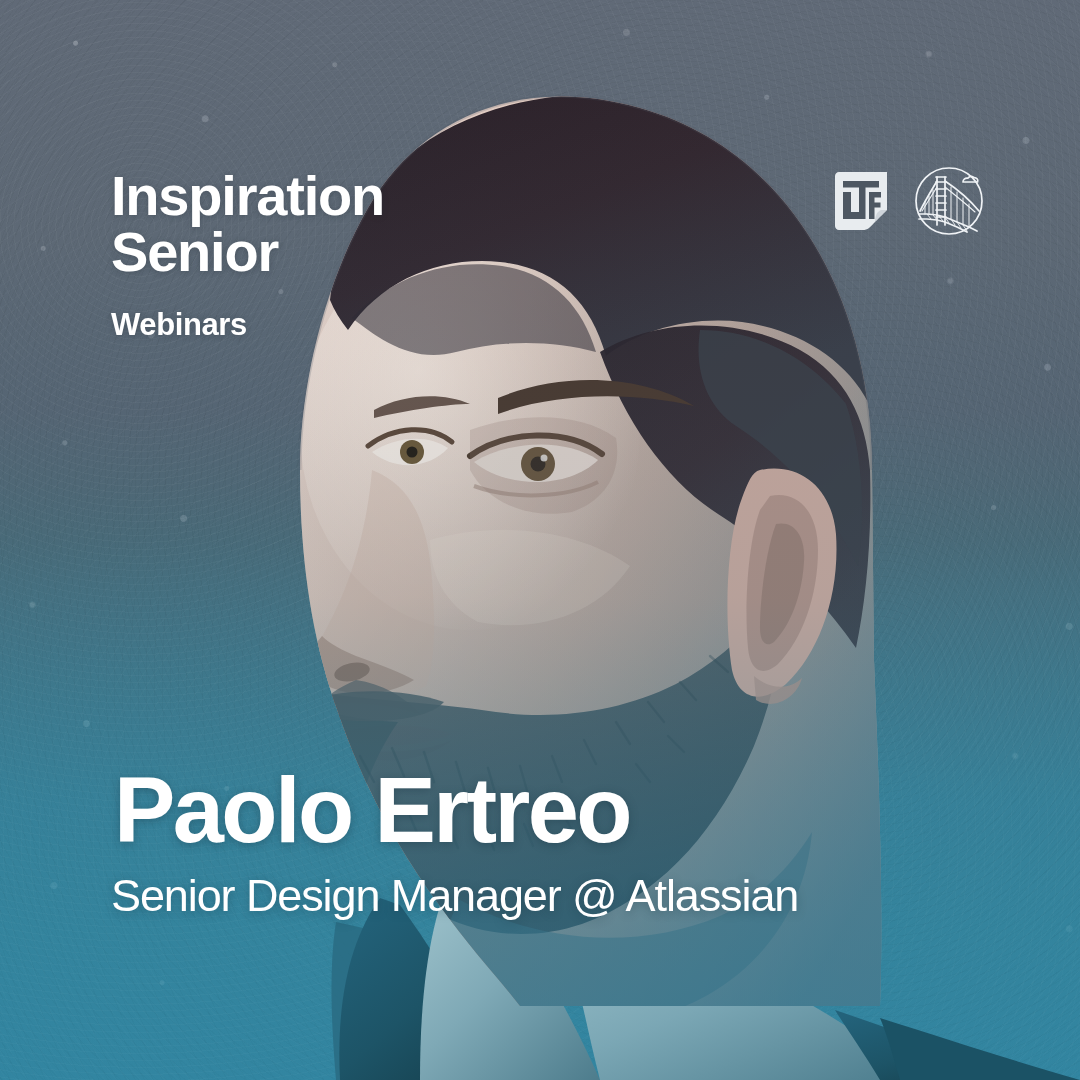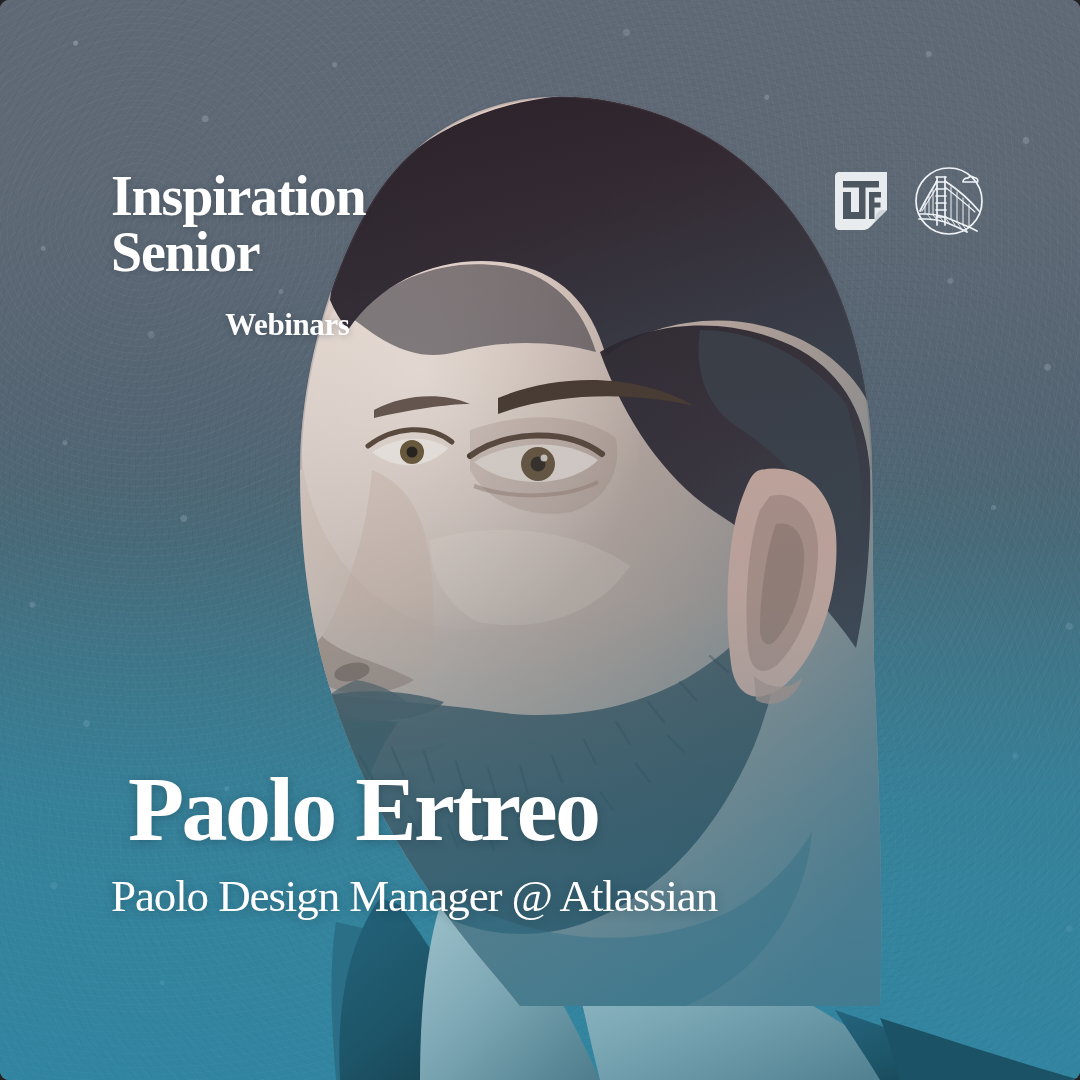--- a/index.html
+++ b/index.html
@@ -5,24 +5,23 @@
   html, body {
     margin: 0;
     padding: 0;
     background: #222;
   }
   #card {
     position: relative;
     width: 1080px;
     height: 1080px;
     overflow: hidden;
-    font-family: Liberation Serif, serif;
+    font-family: Liberation Sans, sans-serif;
     background: #5d6672;
     isolation: isolate;
-    border-radius: 9px;
   }
 
   
   .bg-base {
     position: absolute; inset: 0;
     background:
       linear-gradient(to bottom,
         #616a77 0%,
         #5e6874 22%,
         #566472 38%,
@@ -97,29 +96,28 @@
     margin: 0;
     font-size: 56px;
     line-height: 56px;
     font-weight: 700;
     color: #ffffff;
     letter-spacing: -1.2px;
     max-width: 340px;
     text-shadow: 0 1px 6px rgba(30,40,50,.30);
   }
   .brand-sub {
-    margin: 16px;
+    margin: 0;
     margin-top: 28px;
     font-size: 31px;
     line-height: 34px;
     font-weight: 700;
     color: #ffffff;
     letter-spacing: -.4px;
     text-shadow: 0 1px 6px rgba(30,40,50,.30);
-    text-align: right;
   }
 
   .logos {
     position: absolute;
     right: 95px;
     top: 165px;
     display: flex;
     align-items: center;
     gap: 22px;
     z-index: 6;
@@ -127,21 +125,21 @@
   .logo-ltf { width: 60px; height: 62px; display:block; }
   .logo-bridge { width: 72px; height: 72px; display:block; }
 
   .speaker {
     position: absolute;
     left: 111px;
     bottom: 160px;
     z-index: 6;
   }
   .speaker-name {
-    margin: 17px;
+    margin: 3px;
     font-size: 92px;
     line-height: 92px;
     font-weight: 700;
     color: #ffffff;
     letter-spacing: -2.6px;
     text-shadow: 0 2px 10px rgba(20,45,60,.35);
   }
   .speaker-role {
     margin: 0;
     margin-top: 16px;
@@ -389,16 +387,16 @@
 
         <path d="M50,17 C50,14.4 52.4,12.6 55,13.2 C56.2,11 59.4,10.8 61,12.6
                  C63.6,12.4 65.4,14.6 64.6,17 L50,17 Z"></path>
       </g>
     </svg>
 
   </div>
 
   <div class="speaker">
     <p class="speaker-name">Paolo Ertreo</p>
-    <p class="speaker-role">Paolo Design Manager @ Atlassian</p>
+    <p class="speaker-role">Senior Design Manager @ Atlassian</p>
   </div>
 
 </div>
 
 </body></html>

